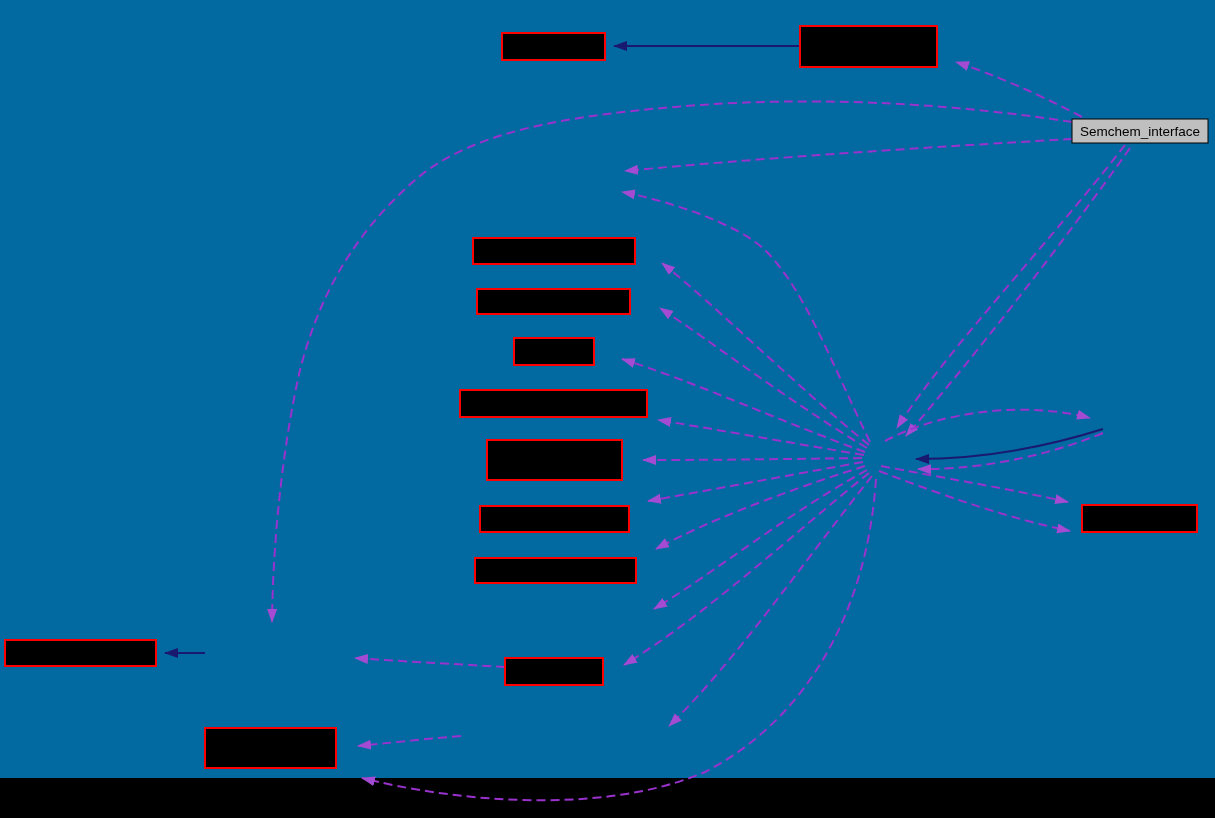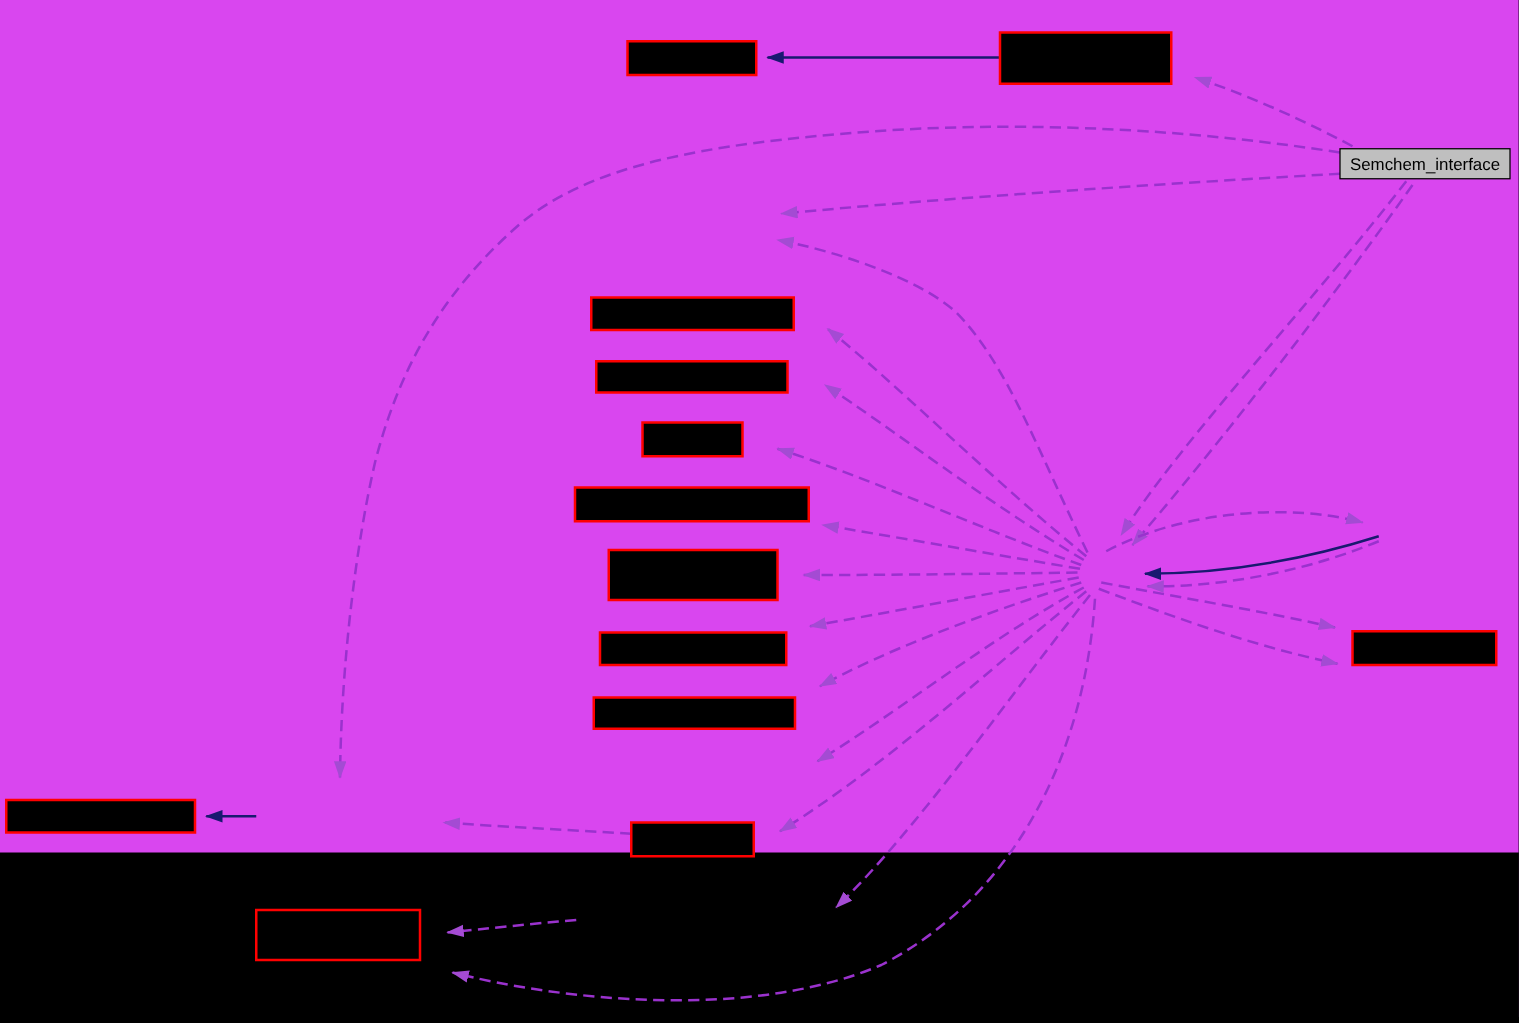--- a/index.html
+++ b/index.html
@@ -1,16 +1,16 @@
 <!DOCTYPE html>
 <html><head>
 <meta charset="utf-8">
 <style>
   html,body{margin:0;padding:0;background:#000;width:1215px;height:818px;overflow:hidden;}
-  #stage{position:relative;width:1215px;height:682px;background:#d946ef;}
+  #stage{position:relative;width:1215px;height:778px;background:#0369a1;}
   svg{display:block;}
   .node{fill:#000;stroke:#ff0000;stroke-width:2;}
   .edge-usage{fill:none;stroke:#9a32cd;stroke-width:2;stroke-dasharray:9,5;}
   .edge-inherit{fill:none;stroke:#191970;stroke-width:2;}
   .root-label{font-family:"Liberation Sans", sans-serif;font-size:13.5px;fill:#000;text-anchor:middle;}
 </style>
 </head>
 <body>
 
 <div id="stage">

